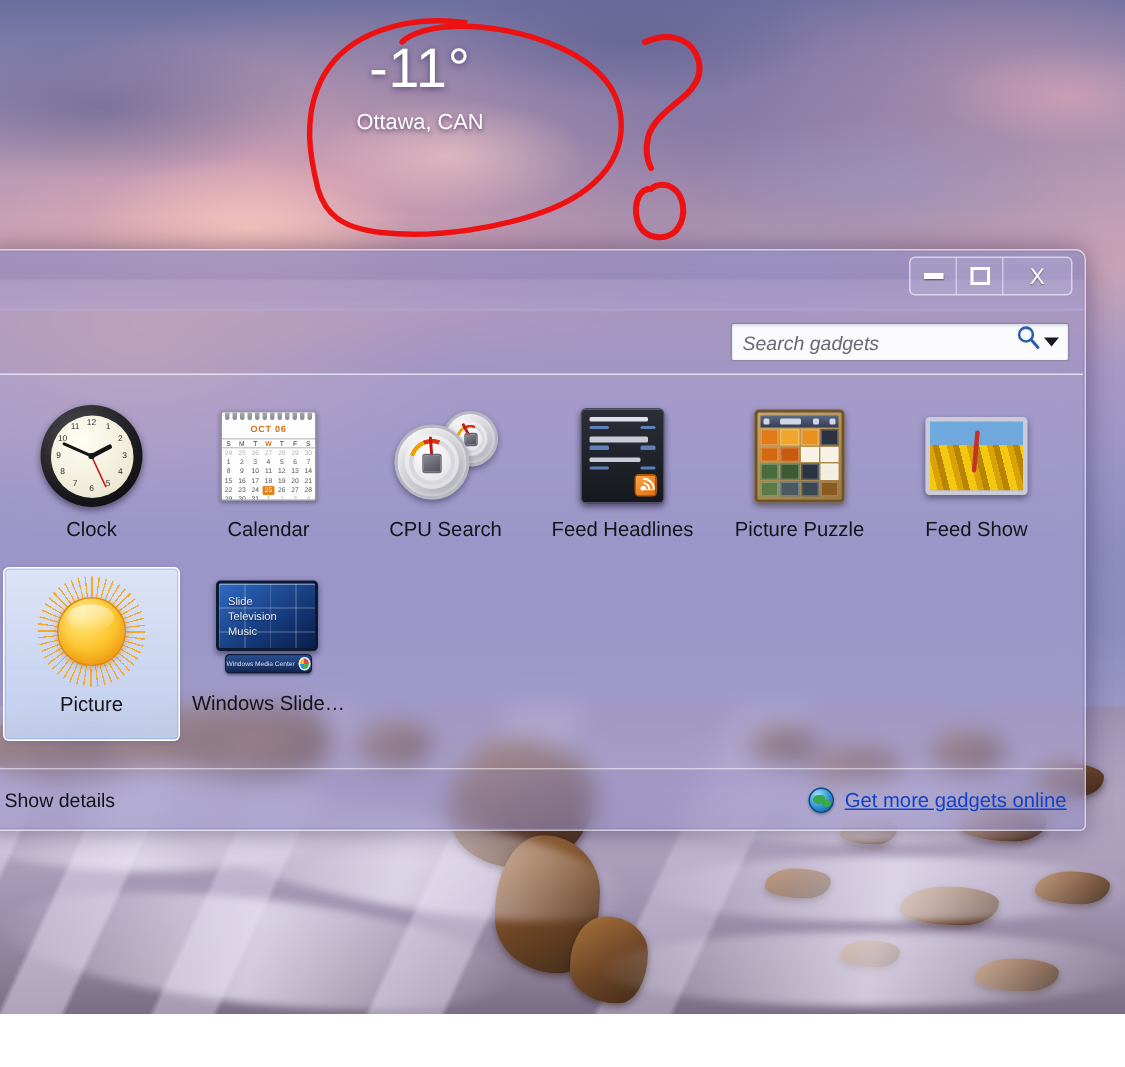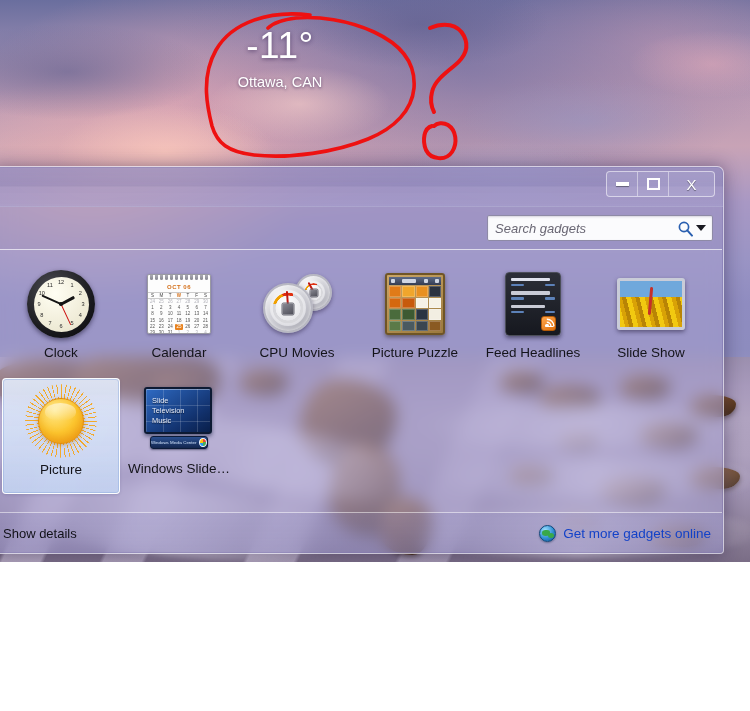--- a/index.html
+++ b/index.html
@@ -6,21 +6,21 @@
 
   html, body {
     width: 750px; height: 711px;
     overflow: hidden;
     font-family: "Liberation Sans", sans-serif;
   }
 
   
   #desktop {
     position: relative;
-    width: 750px; height: 562px;
+    width: 750px; height: 676px;
     overflow: hidden;
     background:
       
       radial-gradient(ellipse 300px 160px at 12% 34%, rgba(255,190,175,.55), rgba(255,190,175,0) 70%),
       radial-gradient(ellipse 420px 200px at 62% 12%, rgba(120,112,160,.65), rgba(120,112,160,0) 72%),
       radial-gradient(ellipse 360px 180px at 30% 18%, rgba(236,168,178,.60), rgba(236,168,178,0) 70%),
       radial-gradient(ellipse 260px 120px at 88% 8%,  rgba(214,160,180,.55), rgba(214,160,180,0) 70%),
       linear-gradient(to bottom,
         #6a6e9e 0%,
         #8e85ad 8%,
@@ -162,21 +162,21 @@
     content: "";
     width: 0; height: 0;
     margin-left: 2px;
     border-left: 7px solid #5a5870;
     border-top: 5px solid transparent;
     border-bottom: 5px solid transparent;
   }
 
   #search-wrap {
     margin-left: auto;
-    display: flex; align-items: center;
+    display: flex; 
     width: 226px; height: 26px;
     background: #fbfbfd;
     border: 1px solid #8e8aa6;
     border-radius: 2px;
     padding: 0 4px 0 7px;
     box-shadow: inset 0 1px 2px rgba(80,70,110,.22);
   }
   #search-input {
     flex: 1;
     border: none; outline: none;
@@ -528,21 +528,21 @@
   #show-details {
     font-size: 13px; color: #111118;
     cursor: pointer;
   }
   #get-more-wrap {
     margin-left: auto;
     display: flex; align-items: center; gap: 7px;
     cursor: pointer;
   }
   #get-more-link {
-    font-size: 13.5px; color: #1342c8; cursor: pointer;
+    font-size: 13.5px; color: #1342c8; cursor: pointer; text-decoration: underline;
   }
   .globe-icon {
     width: 17px; height: 17px; border-radius: 50%;
     background: radial-gradient(circle at 34% 28%, #9de0ff, #2f8fd4 55%, #12528f);
     border: 1px solid #0f4678;
     position: relative; overflow: hidden;
     box-shadow: 0 1px 2px rgba(10,30,60,.4);
   }
   .globe-icon::before {
     content: ""; position: absolute; left: 2px; top: 4px;
@@ -767,23 +767,59 @@
               </div>
               <div class="gauge gauge-a">
                 <div class="dial">
                   <div class="arc"></div>
                   <div class="needle" style="height:17px; transform:translateX(-50%) rotate(-4deg)"></div>
                   <div class="chip"></div>
                 </div>
               </div>
             </div>
           </div>
-          <div class="gadget-label">CPU Movies</div>
-        </div>
-
+          <div class="gadget-label">CPU Search</div>
+        </div>
+
+
+        <div class="gadget-cell">
+          <div class="gadget-art">
+            <div class="feed-icon">
+              <div class="feed-item">
+                <div class="feed-title" style="background:#dfe2ec"></div>
+                <div class="feed-meta">
+                    <i></i>
+                    <i style="width:22%"></i>
+                  </div>
+              </div>
+              <div class="feed-item">
+                <div class="feed-title"></div>
+                <div class="feed-meta">
+                    <i></i>
+                    <i style="width:22%"></i>
+                  </div>
+              </div>
+              <div class="feed-item">
+                <div class="feed-title" style="width:78%"></div>
+                <div class="feed-meta">
+                    <i></i>
+                    <i style="width:22%"></i>
+                  </div>
+              </div>
+              <div class="rss-badge">
+                <svg class="rss-arcs" width="10" height="10" viewBox="0 0 10 10">
+                  <circle cx="1.6" cy="8.4" r="1.3" fill="#fff"></circle>
+                  <path d="M0.8 5.2 A4 4 0 0 1 4.9 9.3" fill="none" stroke="#fff" stroke-width="1.4"></path>
+                  <path d="M0.8 2.2 A7 7 0 0 1 7.9 9.3" fill="none" stroke="#fff" stroke-width="1.4"></path>
+                </svg>
+              </div>
+            </div>
+          </div>
+          <div class="gadget-label">Feed Headlines</div>
+        </div>
 
         <div class="gadget-cell">
           <div class="gadget-art">
             <div class="puzzle-icon">
               <div class="puzzle-bar">
                   <i></i>
                   <i style="width:14px"></i>
                   <i></i>
                   <i></i>
                 </div>
@@ -805,59 +841,23 @@
                   <div style="background:#3a4650"></div>
                   <div style="background:#8a5a22"></div>
               </div>
             </div>
           </div>
           <div class="gadget-label">Picture Puzzle</div>
         </div>
 
         <div class="gadget-cell">
           <div class="gadget-art">
-            <div class="feed-icon">
-              <div class="feed-item">
-                <div class="feed-title" style="background:#dfe2ec"></div>
-                <div class="feed-meta">
-                    <i></i>
-                    <i style="width:22%"></i>
-                  </div>
-              </div>
-              <div class="feed-item">
-                <div class="feed-title"></div>
-                <div class="feed-meta">
-                    <i></i>
-                    <i style="width:22%"></i>
-                  </div>
-              </div>
-              <div class="feed-item">
-                <div class="feed-title" style="width:78%"></div>
-                <div class="feed-meta">
-                    <i></i>
-                    <i style="width:22%"></i>
-                  </div>
-              </div>
-              <div class="rss-badge">
-                <svg class="rss-arcs" width="10" height="10" viewBox="0 0 10 10">
-                  <circle cx="1.6" cy="8.4" r="1.3" fill="#fff"></circle>
-                  <path d="M0.8 5.2 A4 4 0 0 1 4.9 9.3" fill="none" stroke="#fff" stroke-width="1.4"></path>
-                  <path d="M0.8 2.2 A7 7 0 0 1 7.9 9.3" fill="none" stroke="#fff" stroke-width="1.4"></path>
-                </svg>
-              </div>
-            </div>
-          </div>
-          <div class="gadget-label">Feed Headlines</div>
-        </div>
-
-        <div class="gadget-cell">
-          <div class="gadget-art">
             <div class="slide-icon"></div>
           </div>
-          <div class="gadget-label">Slide Show</div>
+          <div class="gadget-label">Feed Show</div>
         </div>
 
         <div class="gadget-cell selected">
           <div class="gadget-art">
             <div class="sun-icon">
               <div class="sun-rays"></div>
               <div class="sun-body"></div>
             </div>
           </div>
           <div class="gadget-label">Picture</div>

